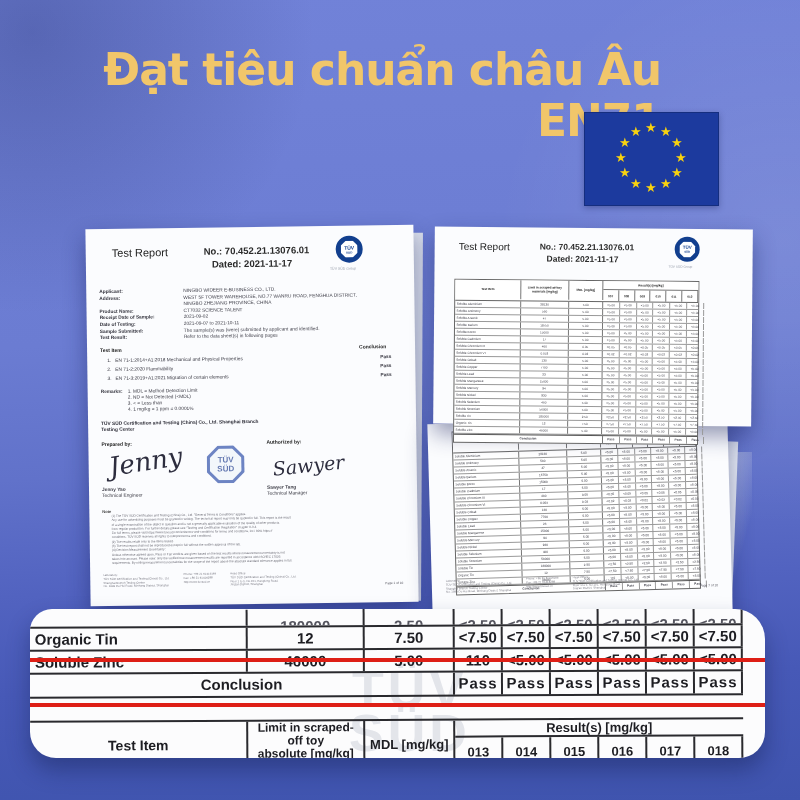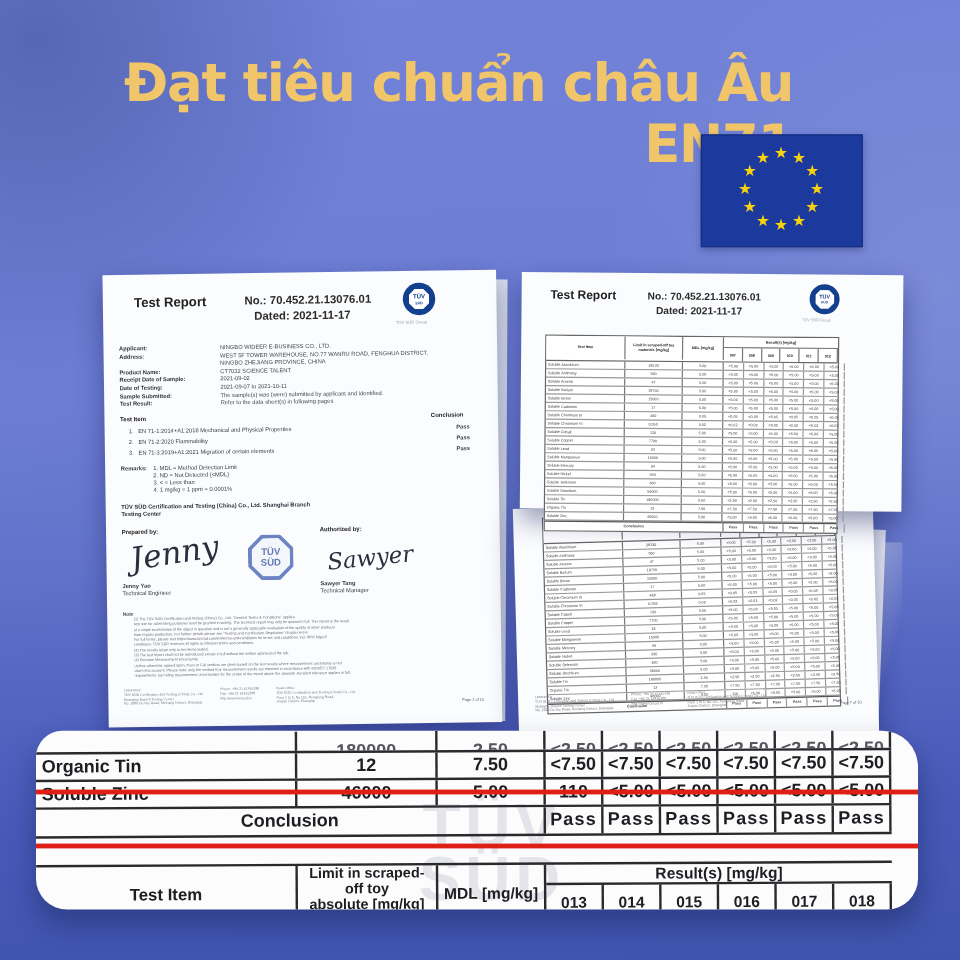--- a/index.html
+++ b/index.html
@@ -17,21 +17,21 @@
   .eu-flag{position:absolute;left:584px;top:112px;width:133px;height:92px;background:#1c3a9e;
     border:1px solid #152e7f;box-shadow:0 2px 6px rgba(20,30,80,.35);}
   .star{position:absolute;font-size:13px;color:#f8d20f;line-height:1;}
   
   .sheet{position:absolute;background:#dfe4ef;}
   .page{position:absolute;background:#fbfcfe;box-shadow:0 10px 22px rgba(22,32,90,.45);color:#3a3a44;}
   .tuv-logo{position:absolute;border-radius:50%;background:#123f8e;display:flex;align-items:center;justify-content:center;}
   .tuv-inner{background:#fff;display:flex;flex-direction:column;align-items:center;justify-content:center;
     clip-path:polygon(30% 0,70% 0,100% 30%,100% 70%,70% 100%,30% 100%,0 70%,0 30%);color:#123f8e;font-weight:bold;}
   .tuv-caption{position:absolute;font-size:3.5px;color:#9aa0ad;}
-  .rpt-title{position:absolute;font-weight:bold;font-size:11px;color:#222;}
+  .rpt-title{position:absolute;font-weight:normal;font-size:11px;color:#222;}
   .rpt-no,.rpt-dated{position:absolute;font-weight:bold;font-size:9.5px;color:#2b2b2b;}
   
   #lpage{left:88px;top:227px;width:328px;height:377px;transform:rotate(-0.8deg);}
   #sheetL{left:96px;top:232px;width:326px;height:368px;transform:rotate(0.3deg);}
   .frow{display:flex;font-size:4.8px;line-height:6.6px;}
   .flabel{width:84px;font-weight:bold;color:#33333d;flex:none;}
   .fvalue{color:#44444e;}
   #fields{position:absolute;left:13px;top:60px;width:300px;}
   .ithead{position:absolute;top:118px;font-weight:bold;font-size:5px;color:#222;}
   #titems{position:absolute;left:13px;top:127px;width:302px;}

